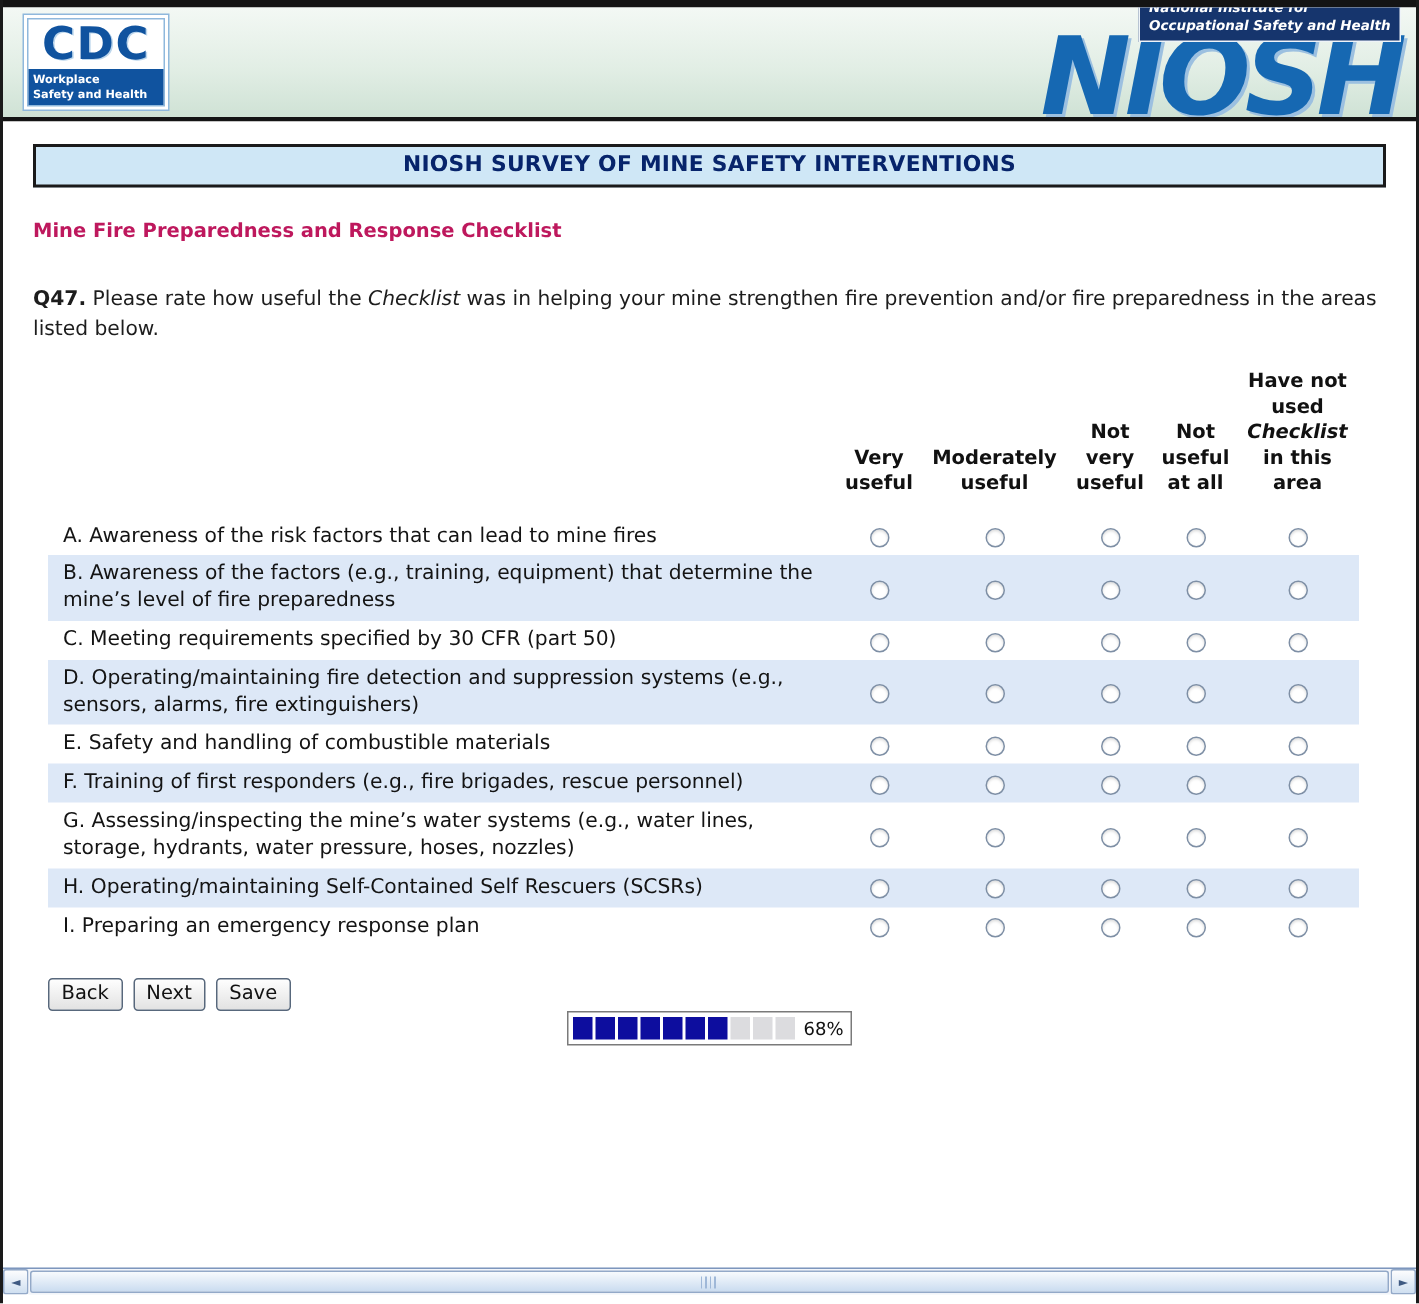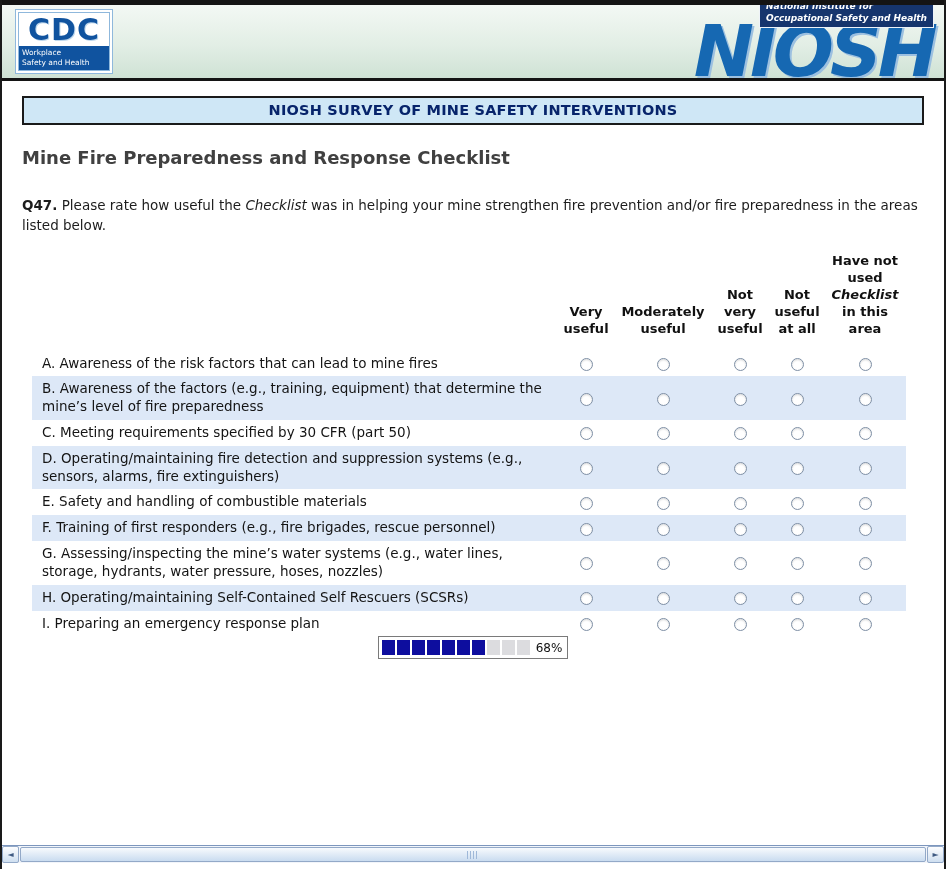--- a/index.html
+++ b/index.html
@@ -25,21 +25,21 @@
   }
   .cdc-logo {
     align-self:center; width:90px; background:#fff; text-align:center;
     border:1px solid #8fb8dc; box-shadow:0 0 0 2px #fff, 0 0 0 3px #8fb8dc;
   }
   .cdc-letters {
     color:#10539f; font-weight:bold; font-size:30px; line-height:1.05;
     letter-spacing:1px; padding-top:1px; text-shadow:1px 1px 0 #bcd6ec;
   }
   .cdc-tagline {
-    background:#10539f; color:#fff; font-size:7.5px; font-weight:normal;
+    background:#10539f; color:#fff; font-size:7.5px; font-weight:bold;
     text-align:left; line-height:1.35; padding:2px 3px;
   }
   .niosh-logo {
     position:relative; align-self:flex-end;
     display:flex; flex-direction:column; align-items:flex-end;
     padding-right:2px;
   }
   .niosh-tagline {
     position:relative; z-index:2;
     background:#16356d; border:1px solid #eef3f8; color:#fff;
@@ -53,21 +53,21 @@
   }
 
   
   .content { flex:1; overflow:hidden; background:#fff; }
   .title-bar {
     margin:15px 20px 0; border:2px solid #1a1a1a; background:#cfe7f6;
     color:#07246b; font-weight:bold; font-size:14.5px; text-align:center;
     padding:4px 0 5px; letter-spacing:0.2px;
   }
   .page-heading {
-    margin:22px 0 0 20px; font-size:18px; font-weight:bold; color:#404040;
+    margin:22px 0 0 20px; font-size:13px; font-weight:bold; color:#be185d;
   }
   .question {
     margin:28px 22px 0 20px; font-size:13.5px; color:#1d1d1d; line-height:1.45;
   }
   .question .qnum { font-weight:bold; }
 
   table.survey {
     border-collapse:collapse; table-layout:fixed;
     margin:18px 0 0 30px; width:874px;
   }
@@ -249,20 +249,25 @@
         <td class="label-cell">I. Preparing an emergency response plan</td>
         <td class="radio-cell"><input type="radio" name="q47_i" style=""></td>
         <td class="radio-cell"><input type="radio" name="q47_i" style=""></td>
         <td class="radio-cell"><input type="radio" name="q47_i" style=""></td>
         <td class="radio-cell"><input type="radio" name="q47_i" style=""></td>
         <td class="radio-cell"><input type="radio" name="q47_i" style=""></td>
       </tr>
     </tbody>
       </table>
 
+    <div class="nav-buttons">
+      <button class="btn">Back</button>
+      <button class="btn">Next</button>
+      <button class="btn">Save</button>
+    </div>
 
     <div class="progress-row">
       <div class="progress-box">
         <span class="segments">
             <span class="seg filled"></span>
             <span class="seg filled"></span>
             <span class="seg filled"></span>
             <span class="seg filled"></span>
             <span class="seg filled"></span>
             <span class="seg filled"></span>

